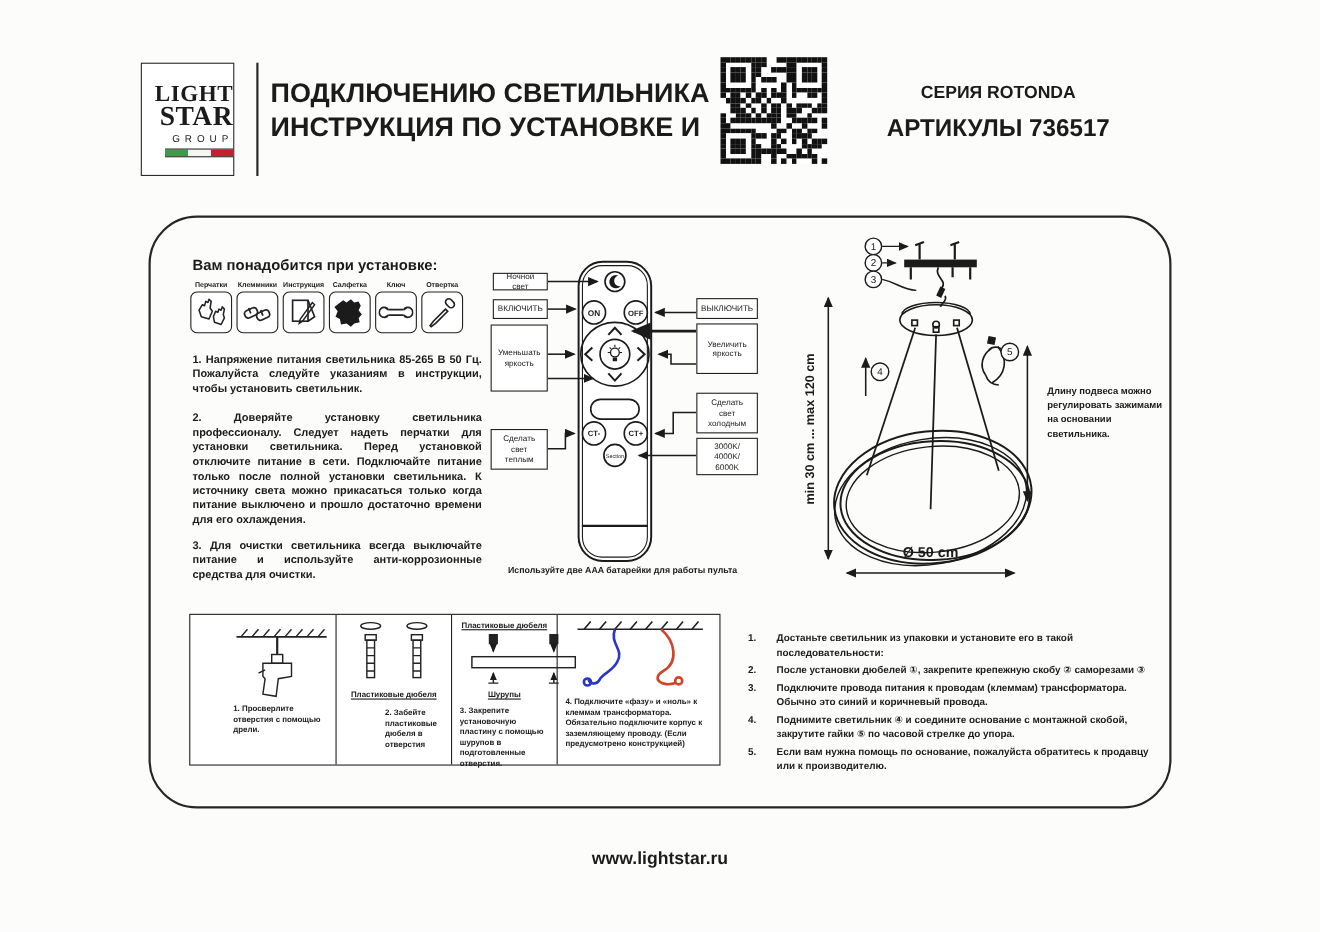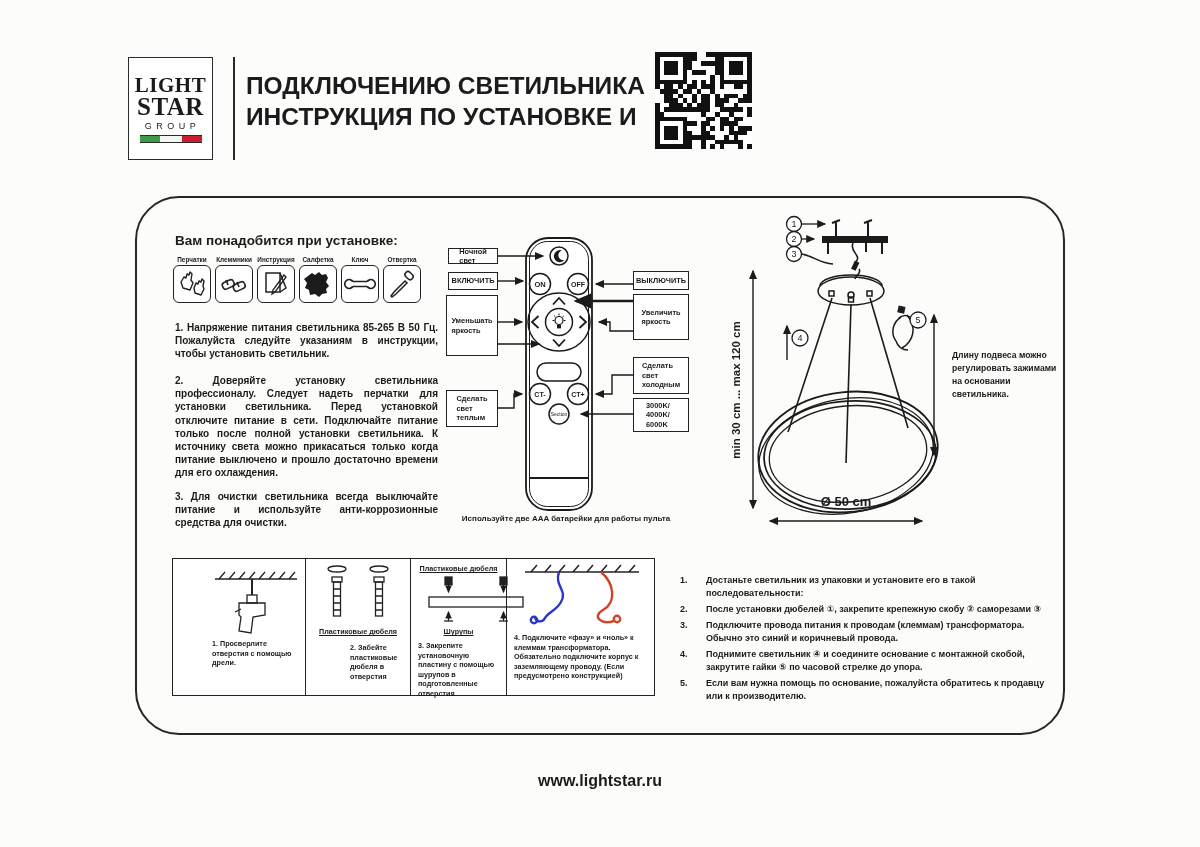--- a/index.html
+++ b/index.html
@@ -9,21 +9,21 @@
     background: #fcfcfb; color: #1b1b1b;
     font-family: "Liberation Sans", "DejaVu Sans", sans-serif;
     overflow: hidden;
   }
   .abs { position: absolute; }
 
   
   .logo-box {
     left: 128px; top: 57px; width: 85px; height: 103px;
     border: 1.5px solid #2a2a2a; background:#fff;
-    display: flex; flex-direction: column; align-items: center; justify-content: center;
+    display: flex; flex-direction: column; align-items: flex-end; justify-content: center;
   }
   .logo-word1 { font-family: "Liberation Serif", serif; font-weight: 700; font-size: 21px; line-height: 20px; letter-spacing: .5px; }
   .logo-word2 { font-family: "Liberation Serif", serif; font-weight: 700; font-size: 25px; line-height: 24px; letter-spacing: .5px; }
   .logo-word3 { font-size: 9px; letter-spacing: 4.5px; margin: 2px 0 4px 4px; }
   .logo-flag { width: 62px; height: 8px; border-top: 1.5px solid #2a2a2a; border-bottom: 1.5px solid #2a2a2a;
     background: linear-gradient(90deg, #3f9b48 0 33%, #f6f6f2 33% 67%, #c81f2e 67% 100%); }
   .hdr-divider { left: 233px; top: 57px; width: 1.5px; height: 103px; background: #2a2a2a; }
   .hdr-title { left: 246px; top: 70px; width: 400px; font-weight: 700; font-size: 24.5px; line-height: 31px; }
   .qr { left: 655px; top: 52px; width: 97px; height: 97px; background:#fff;
     display: grid; grid-template-columns: repeat(21,1fr); grid-template-rows: repeat(21,1fr); }
@@ -41,21 +41,21 @@
   .tools-row { left: 173px; top: 256px; width: 252px; display: flex; gap: 4px; }
   .tool { width: 38px; display: flex; flex-direction: column; align-items: center; }
   .tool-label { font-size: 6.4px; font-weight: 700; height: 9px; white-space: nowrap; }
   .tool-box { width: 38px; height: 38px; border: 1.6px solid #222; border-radius: 6px;
     display:flex; align-items:center; justify-content:center; background:#fff; }
   .para { left: 175px; width: 263px; font-size: 10px; font-weight: 700; line-height: 13.2px; text-align: justify; }
   .para1 { top: 321px; } .para2 { top: 374px; } .para3 { top: 490px; }
 
   
   .callout { border: 1.5px solid #222; background:#fff; display:flex; align-items:center; justify-content:center;
-    font-size: 7.4px; font-weight: 700; line-height: 9.5px; padding: 1px 12px; }
+    text-align:center; font-size: 7.4px; font-weight: 400; line-height: 9.5px; padding: 1px 12px; }
 
   
   .lamp-note { left: 952px; top: 349px; width: 114px; font-size: 8.6px; font-weight: 600; line-height: 13px; }
 
   
   .mount-panels { left: 172px; top: 558px; width: 483px; height: 138px; border: 1.6px solid #222; display: flex; background:#fff; }
   .mcell { position: relative; height: 100%; border-right: 1.4px solid #222; }
   .mcell:last-child { border-right: none; }
   .mcell-1 { width: 101px; margin-left: 32px; } .mcell-2 { width: 105px; } .mcell-3 { width: 130px; } .mcell-4 { width: 147px; }
   .mcap { position: absolute; left: 7px; right: 5px; font-size: 7.2px; font-weight: 600; line-height: 9.6px; }
@@ -529,20 +529,24 @@
       <div></div>
       <div class="on"></div>
       <div></div>
       <div></div>
       <div></div>
       <div class="on"></div>
       <div></div>
       <div class="on"></div>
     </div>
 
+  <div class="abs hdr-right">
+    <div class="hdr-series">СЕРИЯ ROTONDA</div>
+    <div class="hdr-article">АРТИКУЛЫ 736517</div>
+  </div>
 
   <div class="abs main-panel"></div>
 
   <div class="abs needs-heading">Вам понадобится при установке:</div>
 
   <div class="abs tools-row">
     <div class="tool">
       <div class="tool-label">Перчатки</div>
       <div class="tool-box">
           <svg width="32" height="32" viewBox="0 0 32 32">

